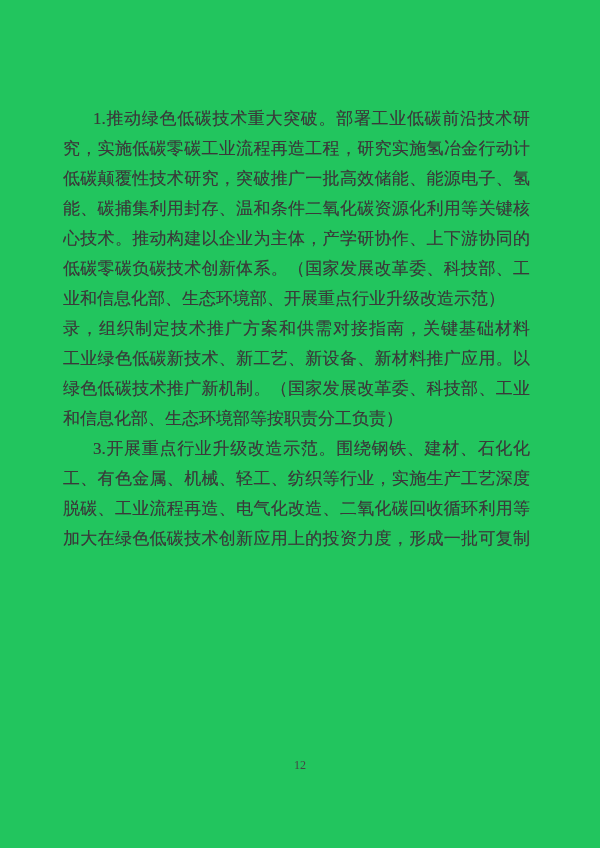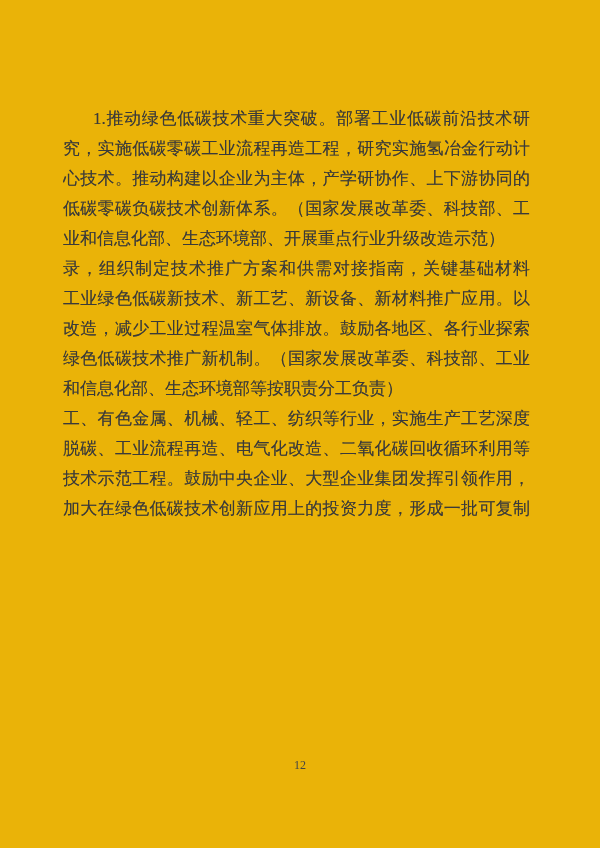--- a/index.html
+++ b/index.html
@@ -13,21 +13,21 @@
     position: relative;
     overflow: hidden;
     font-family: "Liberation Serif", "DejaVu Serif", serif;
   }
   .page {
     position: absolute;
     left: 0;
     top: 0;
     width: 600px;
     height: 848px;
-    background: #eab308;
+    background: #22c55e;
   }
   .text-block {
     position: absolute;
     left: 63px;
     top: 104px;
     width: 467px;
     color: #3a3a3a;
     font-size: 17px;
     line-height: 30px;
     text-shadow: 0 0 0.4px rgba(58,58,58,0.55);
@@ -58,27 +58,28 @@
     color: #454545;
   }
 </style>
 </head>
 <body>
 
 <div class="page">
   <div class="text-block">
       <div class="line first">1.推动绿色低碳技术重大突破。部署工业低碳前沿技术研</div>
       <div class="line">究，实施低碳零碳工业流程再造工程，研究实施氢冶金行动计</div>
+      <div class="line">低碳颠覆性技术研究，突破推广一批高效储能、能源电子、氢</div>
+      <div class="line">能、碳捕集利用封存、温和条件二氧化碳资源化利用等关键核</div>
       <div class="line">心技术。推动构建以企业为主体，产学研协作、上下游协同的</div>
       <div class="line">低碳零碳负碳技术创新体系。（国家发展改革委、科技部、工</div>
       <div class="line flush">业和信息化部、生态环境部、开展重点行业升级改造示范）</div>
       <div class="line">录，组织制定技术推广方案和供需对接指南，关键基础材料</div>
       <div class="line">工业绿色低碳新技术、新工艺、新设备、新材料推广应用。以</div>
-      <div class="line">改造，减少工业过程温室气体排放。鼓励各地区、各行业探索</div>
       <div class="line">绿色低碳技术推广新机制。（国家发展改革委、科技部、工业</div>
       <div class="line flush">和信息化部、生态环境部等按职责分工负责）</div>
+      <div class="line first">3.开展重点行业升级改造示范。围绕钢铁、建材、石化化</div>
       <div class="line">工、有色金属、机械、轻工、纺织等行业，实施生产工艺深度</div>
       <div class="line">脱碳、工业流程再造、电气化改造、二氧化碳回收循环利用等</div>
-      <div class="line">技术示范工程。鼓励中央企业、大型企业集团发挥引领作用，</div>
       <div class="line">加大在绿色低碳技术创新应用上的投资力度，形成一批可复制</div>
     </div>
   <div class="footer">12</div>
 </div>
 
 </body></html>

